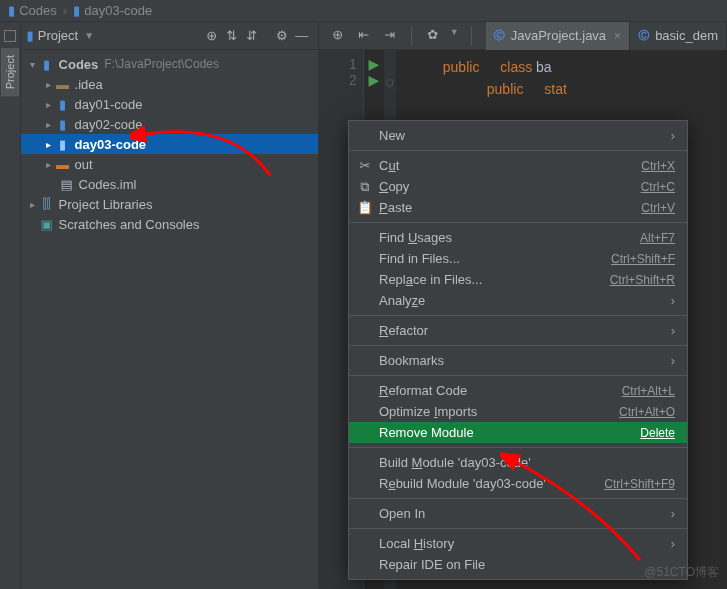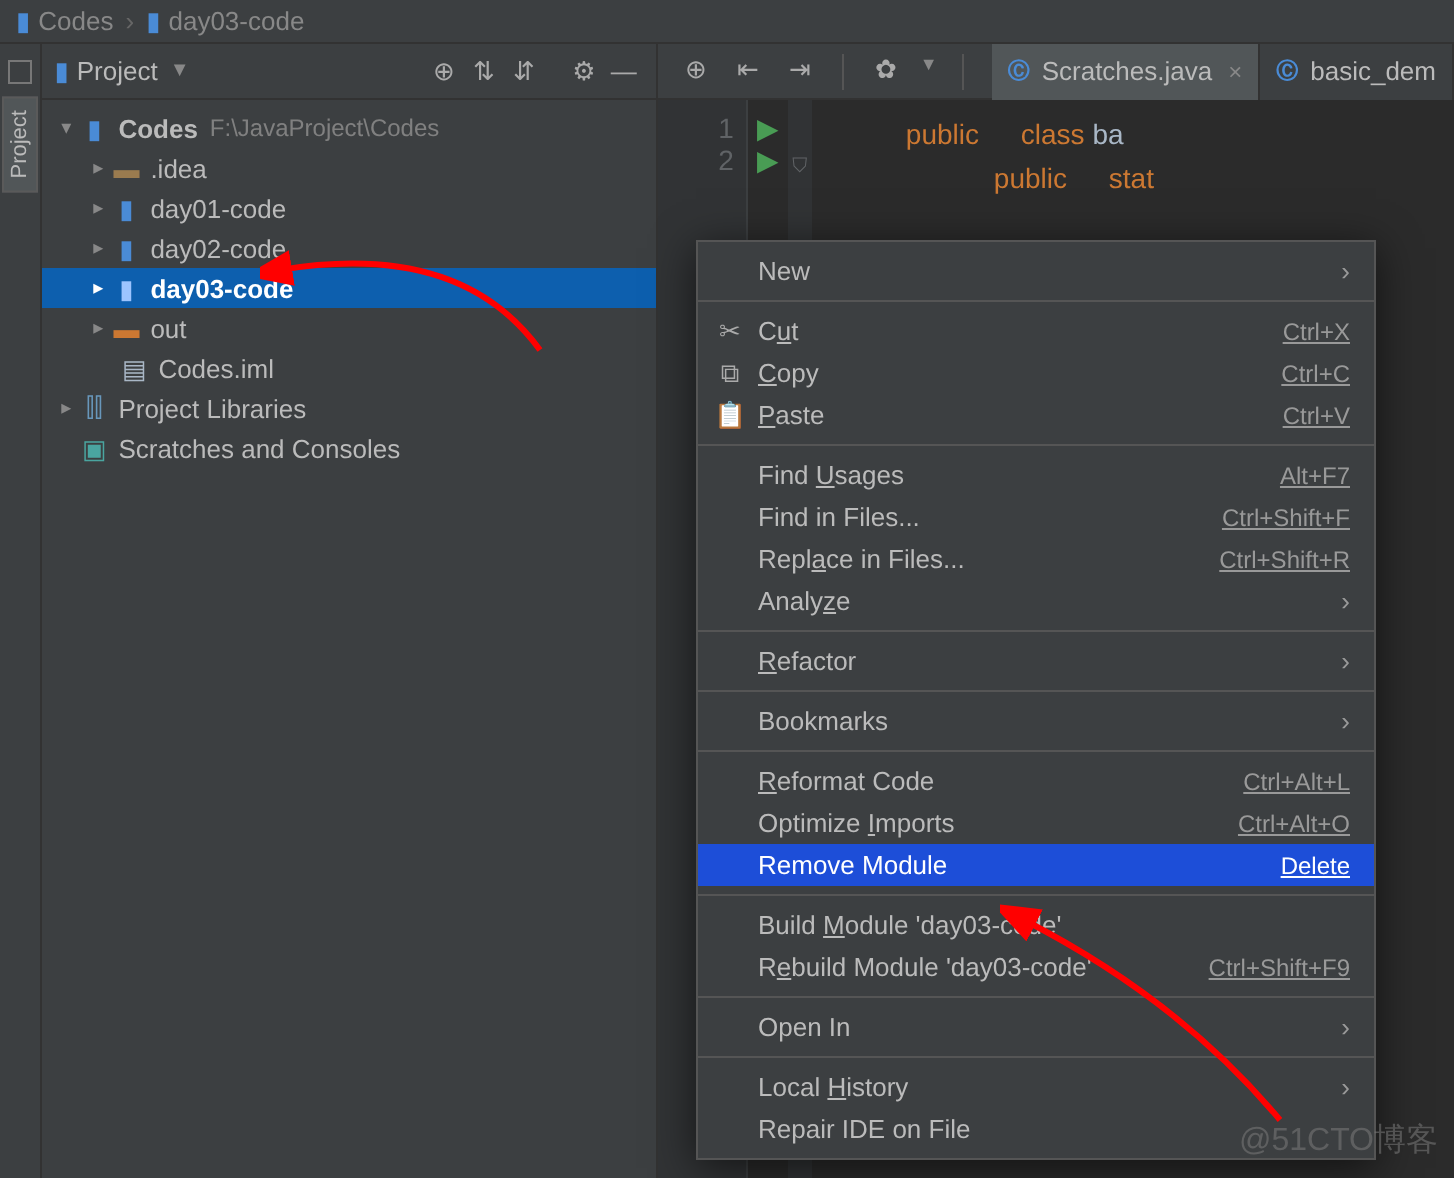--- a/index.html
+++ b/index.html
@@ -51,29 +51,29 @@
   .gg { width:20px; text-align:center; padding-top:6px;}
   .gg .run { color:#499c54;}
   .codeText { padding:6px 0 0 30px; line-height:22px;}
   .kw { color:#cc7832;margin-left:17px;}
   .cl { color:#a9b7c6;}
   .breakCol { width:12px; background:#313335; padding-top:28px;}
   .breakCol .shield { color:#606366; font-size:10px; text-align:center;}
 
   .ctxMenu { position:absolute; left:348px; top:120px; width:340px; background:#3c3f41; border:1px solid #555; box-shadow:0 4px 20px rgba(0,0,0,0.6); padding:4px 0; z-index:10;}
   .mi { height:21px; display:flex; align-items:center; padding:0 12px 0 30px; color:#bbb; position:relative; cursor:pointer;}
-  .mi.hl { background:#1d4ed8; color:#fff;}
+  .mi.hl { background:#15803d; color:#fff;}
   .mi .sc { margin-left:auto; color:#999; font-size:12px;text-decoration:underline;}
   .mi .sub { margin-left:auto; color:#999;}
   .mi .micon{ position:absolute; left:8px; width:16px; text-align:center; color:#aaa;}
   .msep { height:1px; background:#555; margin:4px 0;}
   .mi u { text-decoration: underline;}
 
   .redArrow { position:absolute; z-index:15; pointer-events:none;}
-  .watermark { position:absolute; right:8px; bottom:8px; color:#7a7a7a; font-size:16px; opacity:0.55; z-index:20;}
+  .watermark { position:absolute; right:8px; bottom:8px; color:#7a7a7a; font-size:12px; opacity:0.55; z-index:20;}
 </style>
 </head>
 <body>
 
 <div class="crumb">
   <span class="dir-icon">▮</span>
   <span>Codes</span>
   <span class="sep">›</span>
   <span class="dir-icon">▮</span>
   <span>day03-code</span>
@@ -165,21 +165,21 @@
         <span class="ti">⇤</span>
         <span class="ti">⇥</span>
         <span class="sepv"></span>
         <span class="ti">✿</span>
         <span style="font-size:9px;color:#888">▼</span>
         <span class="sepv"></span>
       </div>
       <div class="tabbar">
         <div class="tab active">
           <span class="ticon">Ⓒ</span>
-          <span>Scratches.java</span>
+          <span>JavaProject.java</span>
           <span class="close">×</span>
         </div>
         <div class="tab">
           <span class="ticon">Ⓒ</span>
           <span>basic_dem</span>
         </div>
       </div>
     </div>
     <div class="code">
       <div class="gutter">

